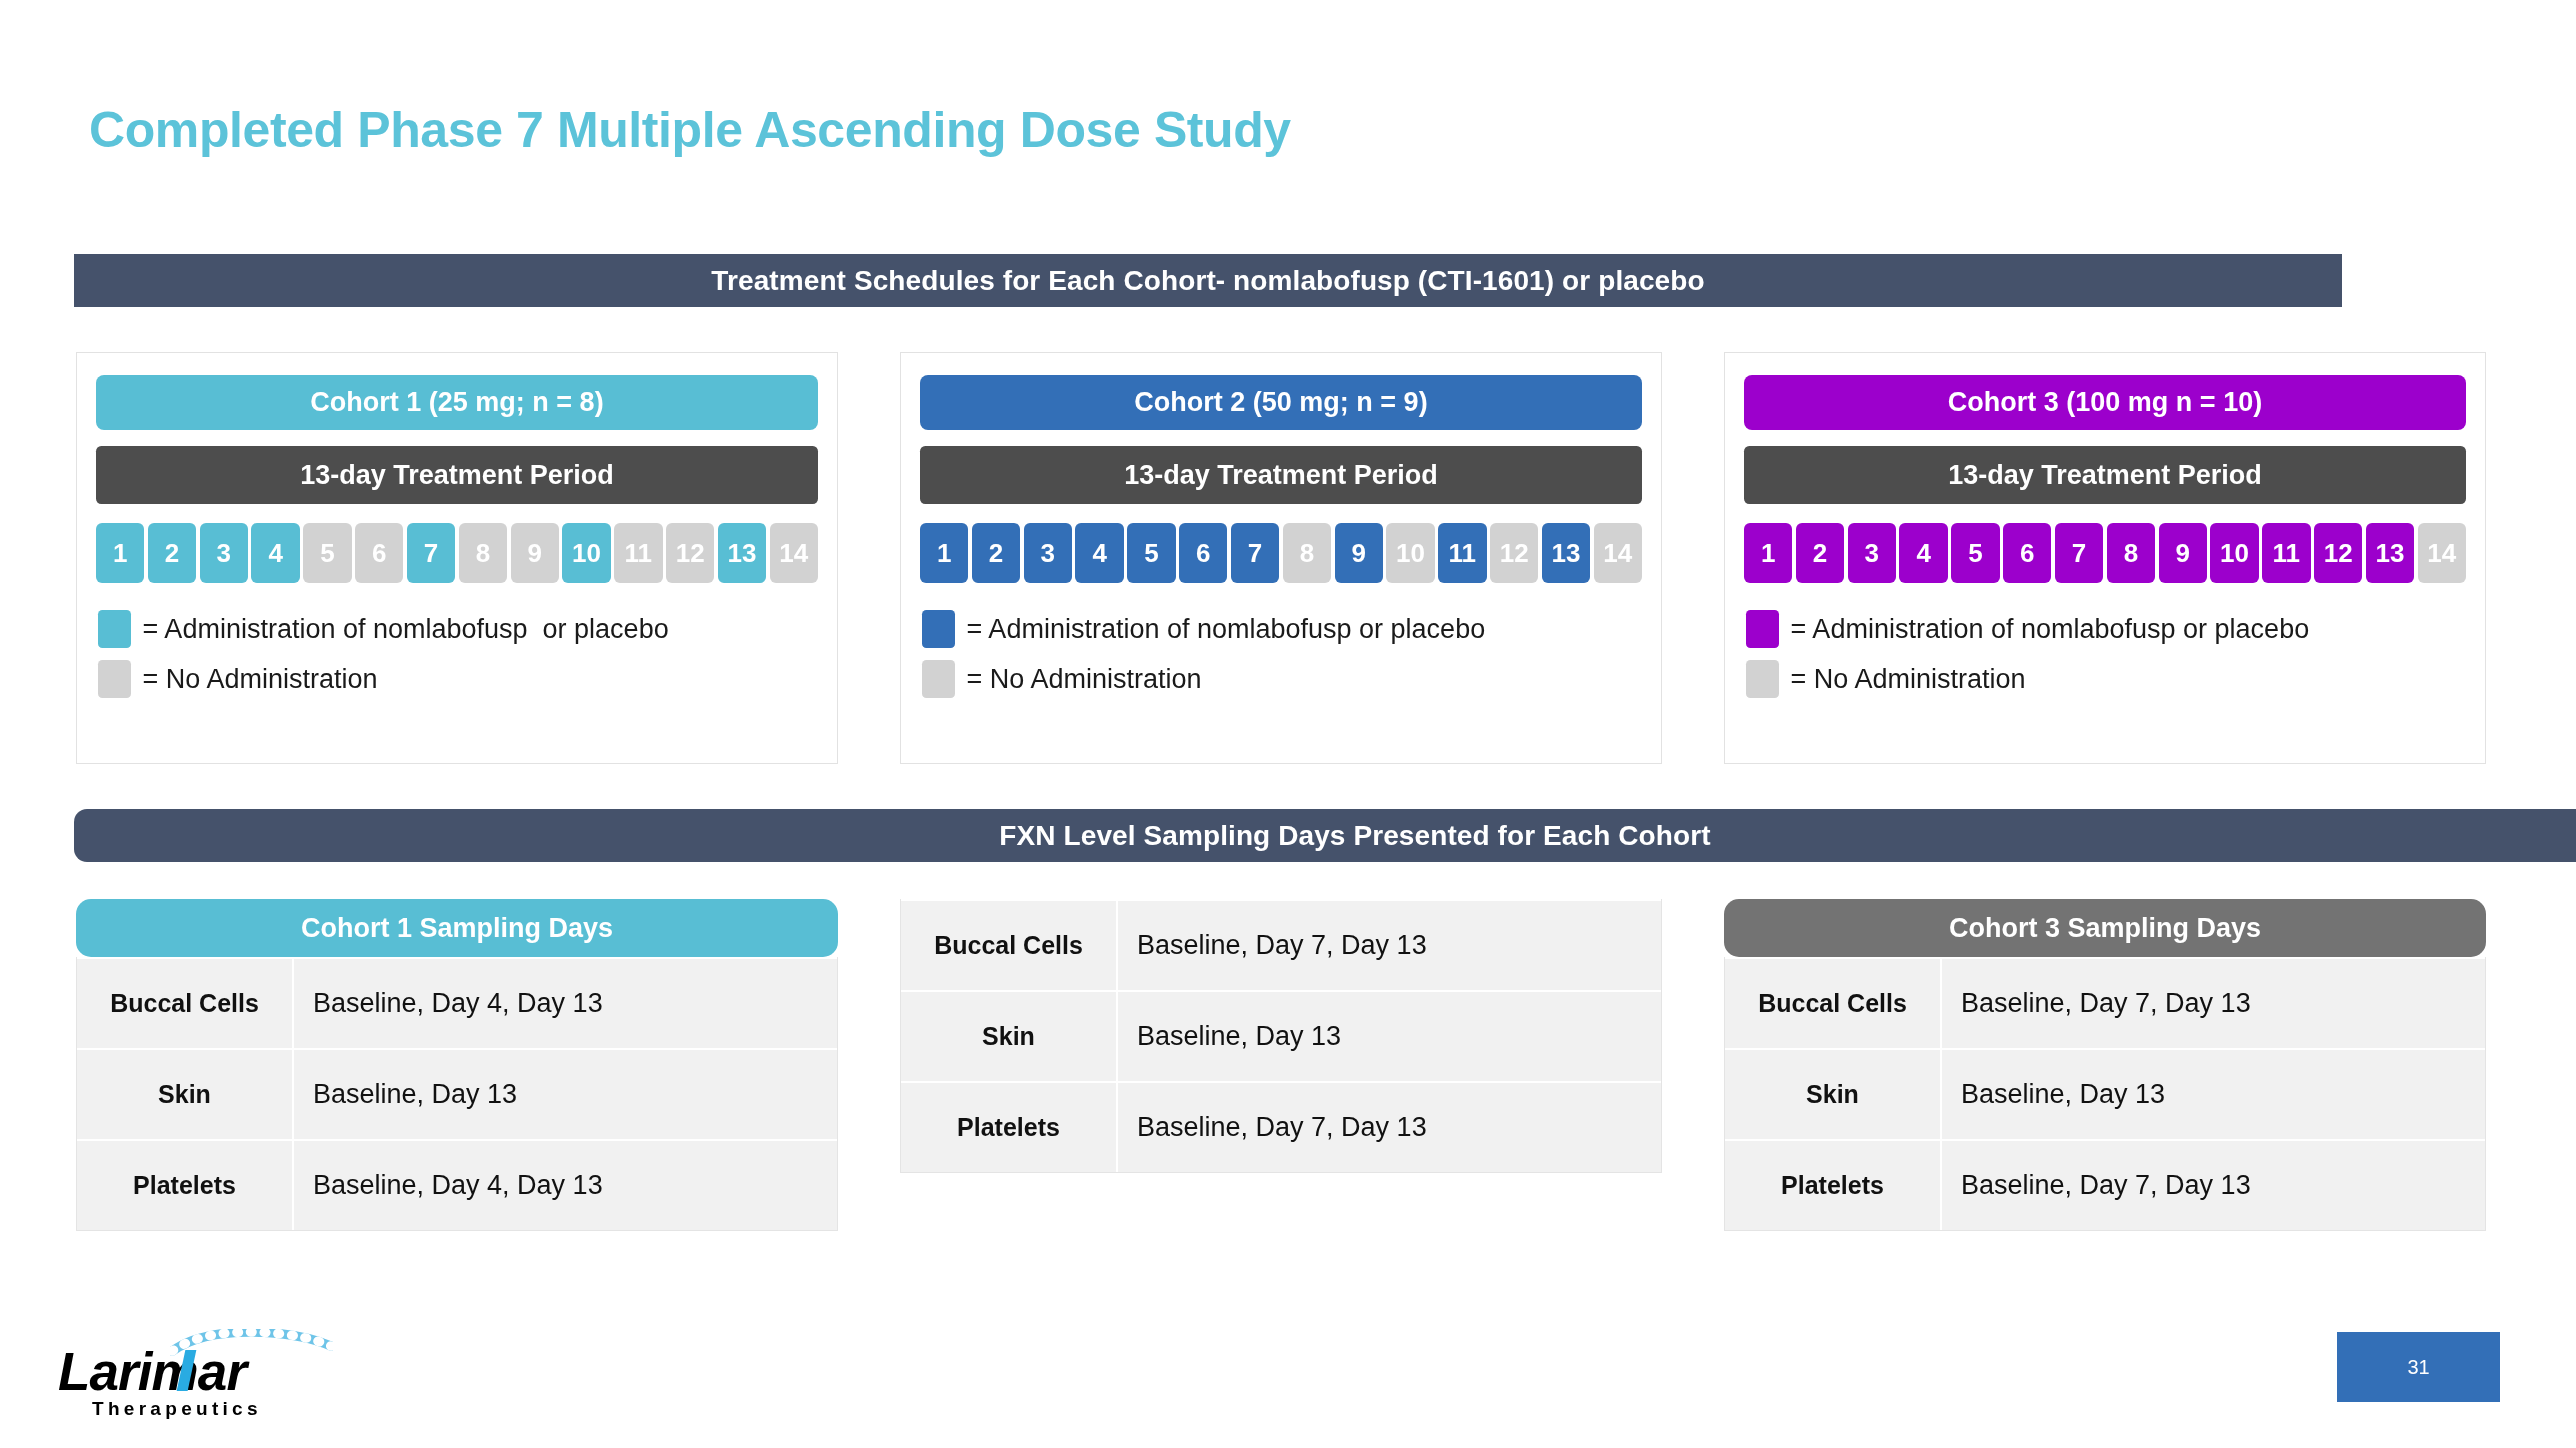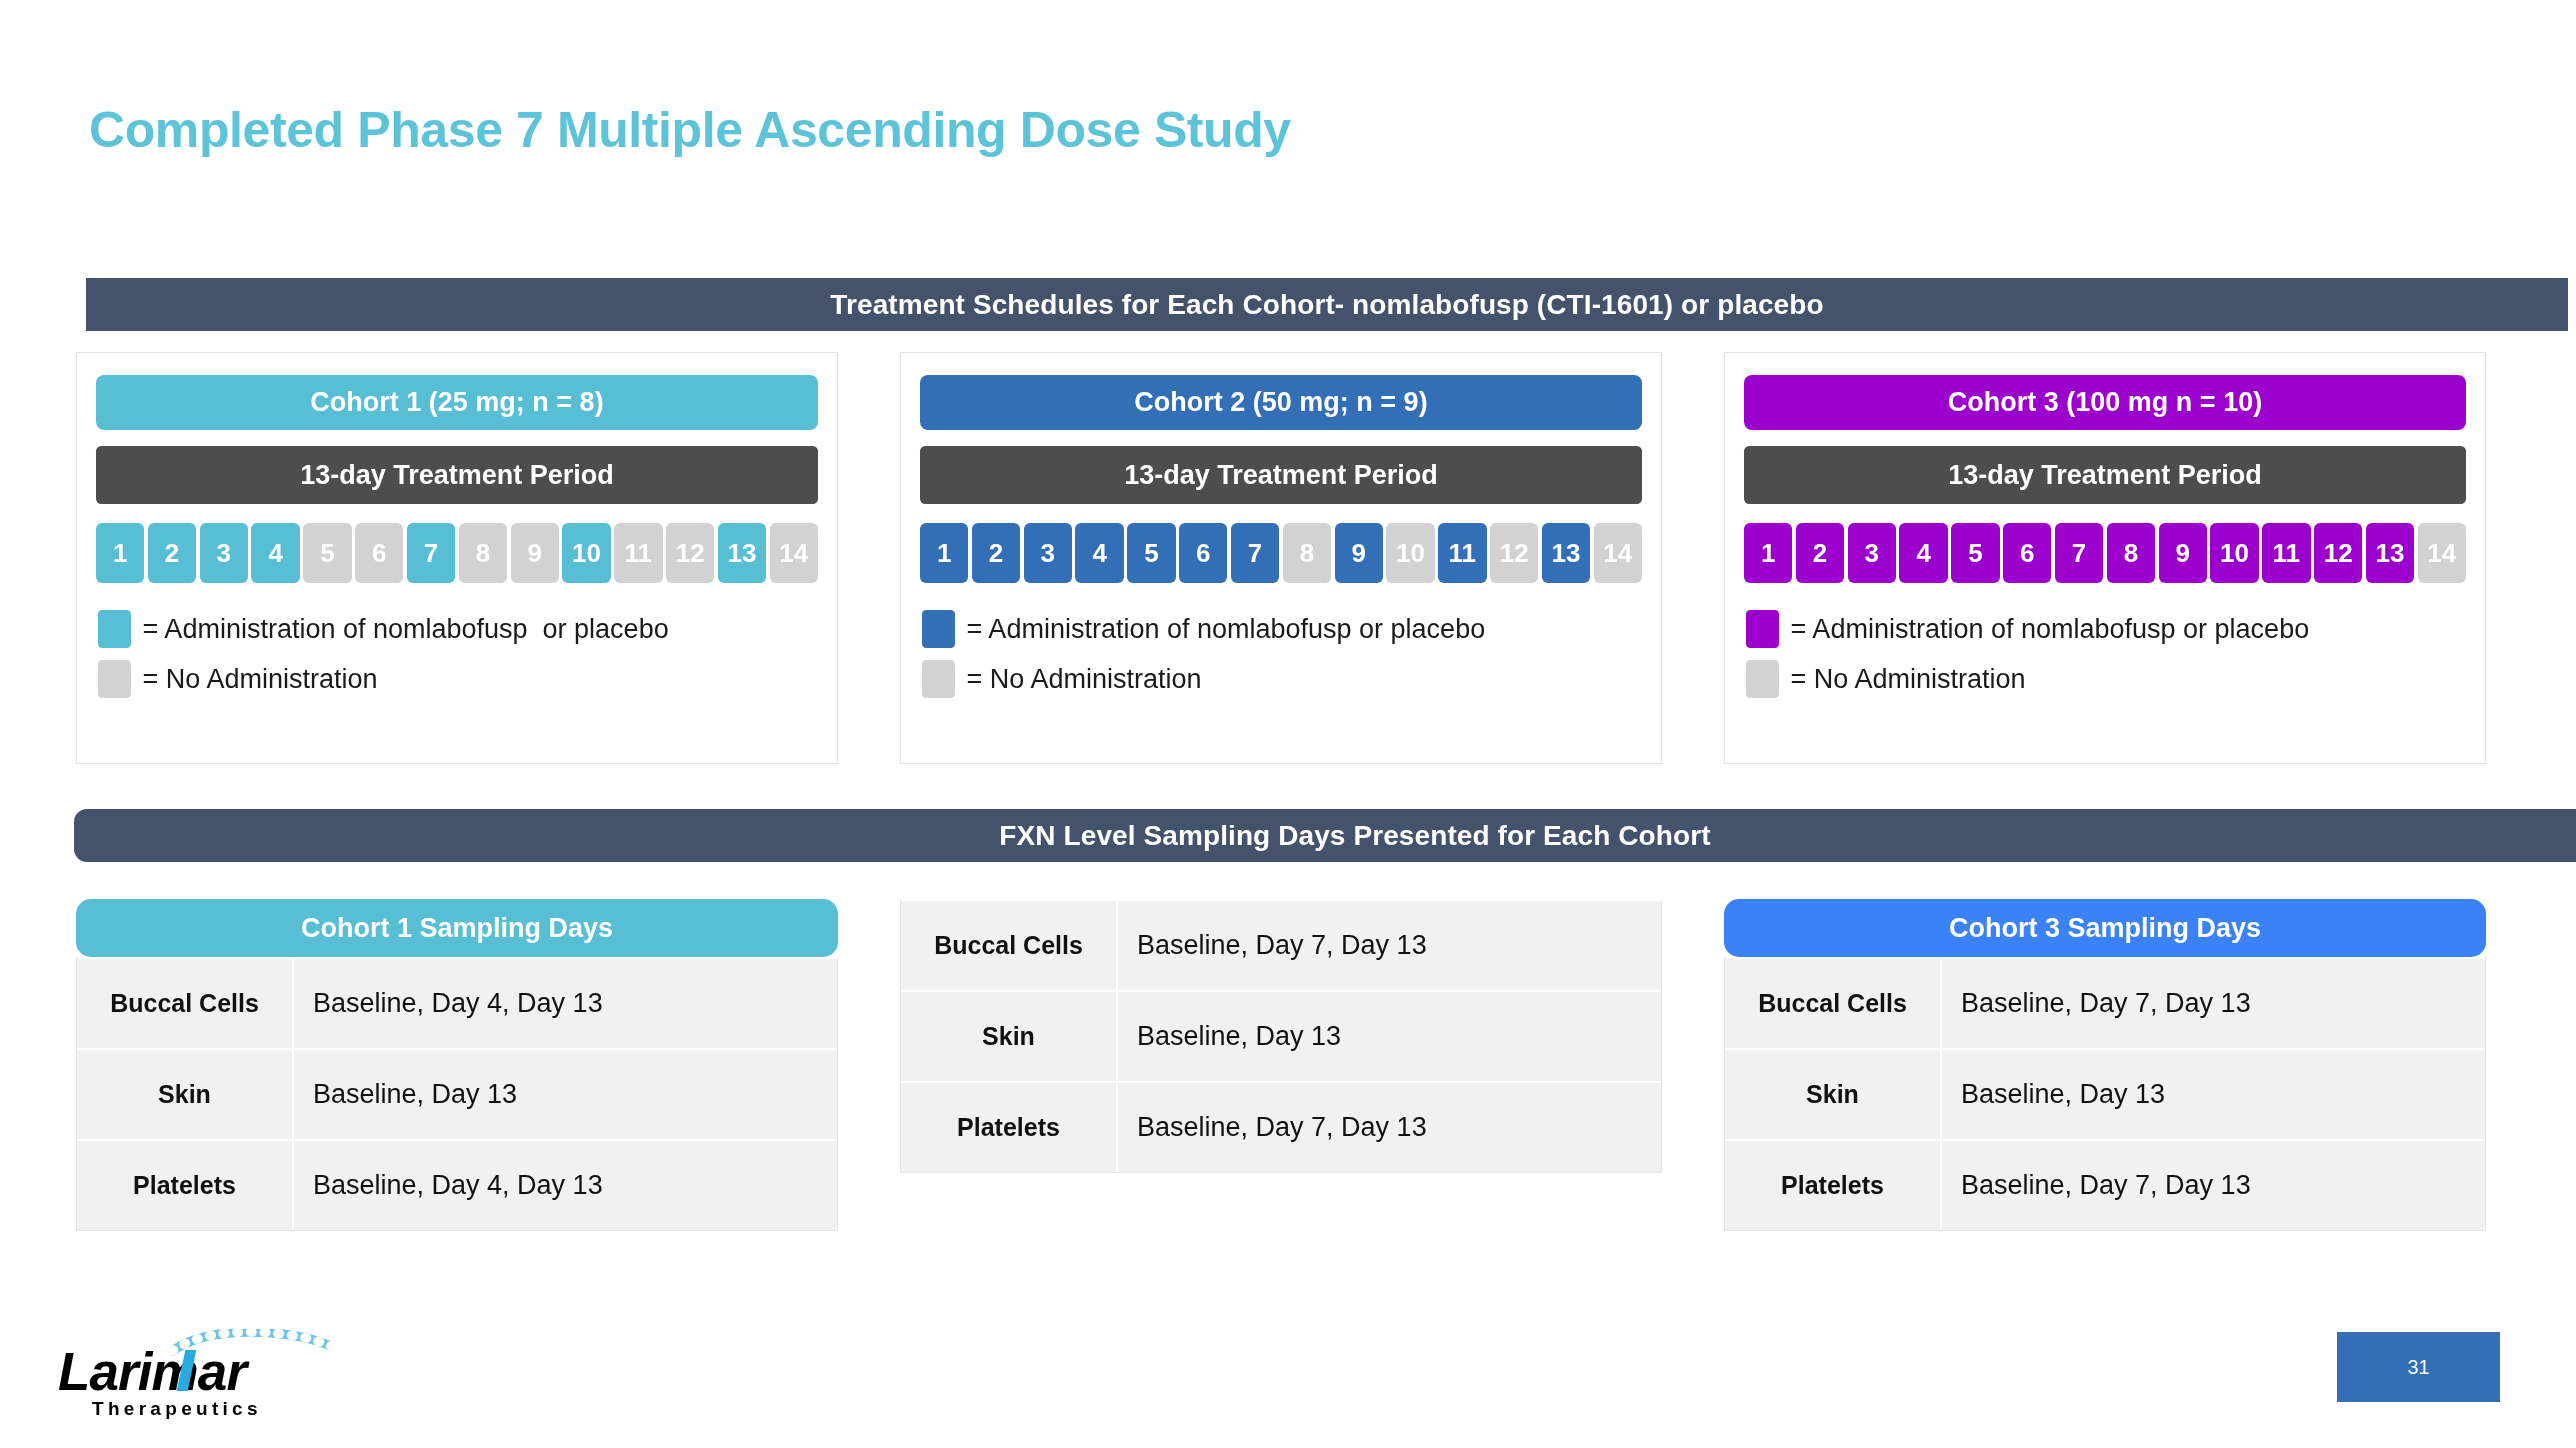--- a/index.html
+++ b/index.html
@@ -34,24 +34,23 @@
     color: #ffffff;
     font-size: 28px;
     font-weight: bold;
     display: flex;
     align-items: center;
     justify-content: center;
     letter-spacing: 0.1px;
   }
   #banner-treatment {
     left: 74px;
-    top: 278px;
-    width: 2482px;
+    top: 254px;
+    width: 2268px;
     height: 53px;
-    margin-left: 12px;
   }
   #banner-fxn {
     left: 74px;
     top: 809px;
     width: 2562px;
     height: 53px;
     border-radius: 13px;
   }
 
   
@@ -396,21 +395,21 @@
         <div class="cell-value">Baseline, Day 13</div>
       </div>
       <div class="table-row">
         <div class="cell-label">Platelets</div>
         <div class="cell-value">Baseline, Day 7, Day 13</div>
       </div>
     </div>
 </div>
 
 <div class="sampling-table" id="sampling-table-3">
-  <div class="table-header" style="background: #3b82f6;">Cohort 3 Sampling Days</div>
+  <div class="table-header" style="background: #737373;">Cohort 3 Sampling Days</div>
   <div class="table-body">
       <div class="table-row">
         <div class="cell-label">Buccal Cells</div>
         <div class="cell-value">Baseline, Day 7, Day 13</div>
       </div>
       <div class="table-row">
         <div class="cell-label">Skin</div>
         <div class="cell-value">Baseline, Day 13</div>
       </div>
       <div class="table-row">

